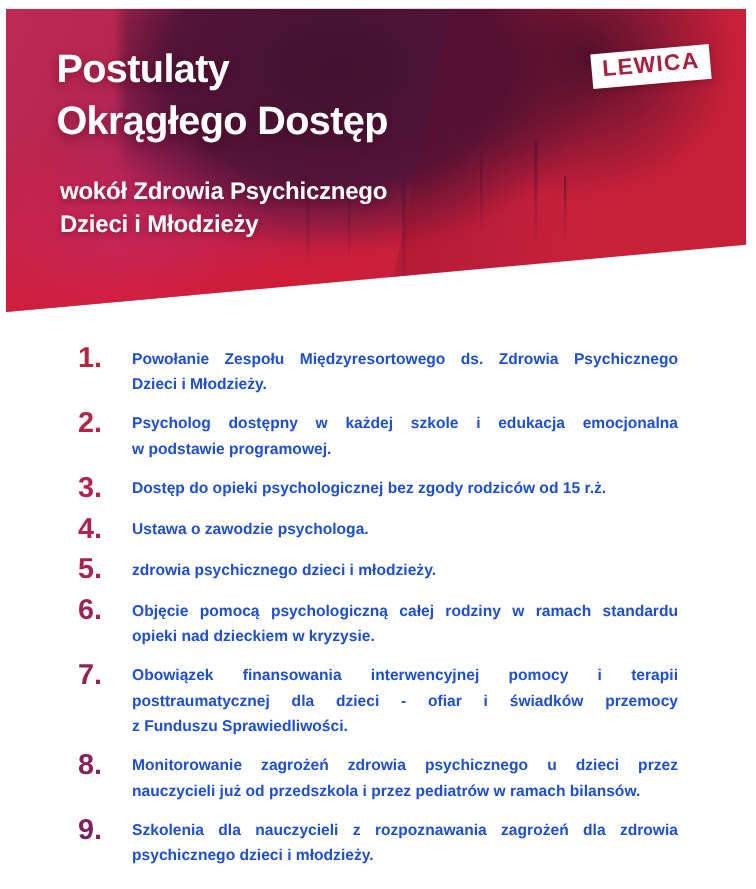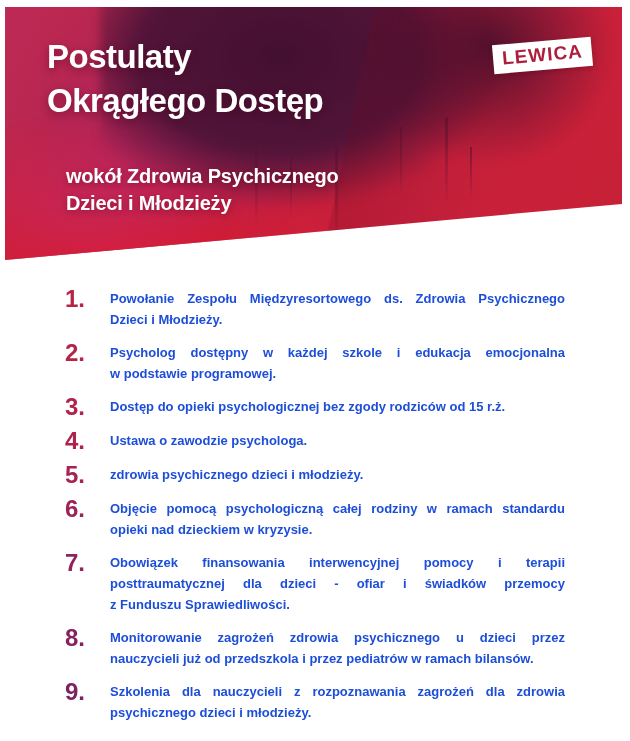--- a/index.html
+++ b/index.html
@@ -53,21 +53,21 @@
     position:absolute; inset:0;
     background:linear-gradient(102deg, rgba(0,0,0,0) 55%, rgba(110,8,28,0.22) 55.4%, rgba(110,8,28,0) 78%);
   }
 
   .title {
     position:absolute; left:42px; top:28px; z-index:5; margin:0;
     color:#ffffff; font-size:33px; line-height:44px; font-weight:bold;
     letter-spacing:-0.5px; text-shadow:0 3px 8px rgba(70,0,25,0.45);
   }
   .subtitle {
-    position:absolute; left:45px; top:140px; z-index:5; margin:16px;
+    position:absolute; left:45px; top:140px; z-index:5; margin:0;
     color:#ffffff; font-size:20px; line-height:27px; font-weight:bold;
     letter-spacing:-0.2px; text-shadow:0 2px 6px rgba(70,0,25,0.4);
   }
   .logo {
     position:absolute; left:488px; top:34px; z-index:6;
     background:#ffffff; color:#ad1e3d;
     font-size:19px; font-weight:bold; letter-spacing:1px;
     padding:3px 9px 4px 9px; transform:rotate(-5deg);
     box-shadow:0 2px 5px rgba(80,0,20,0.3);
   }

